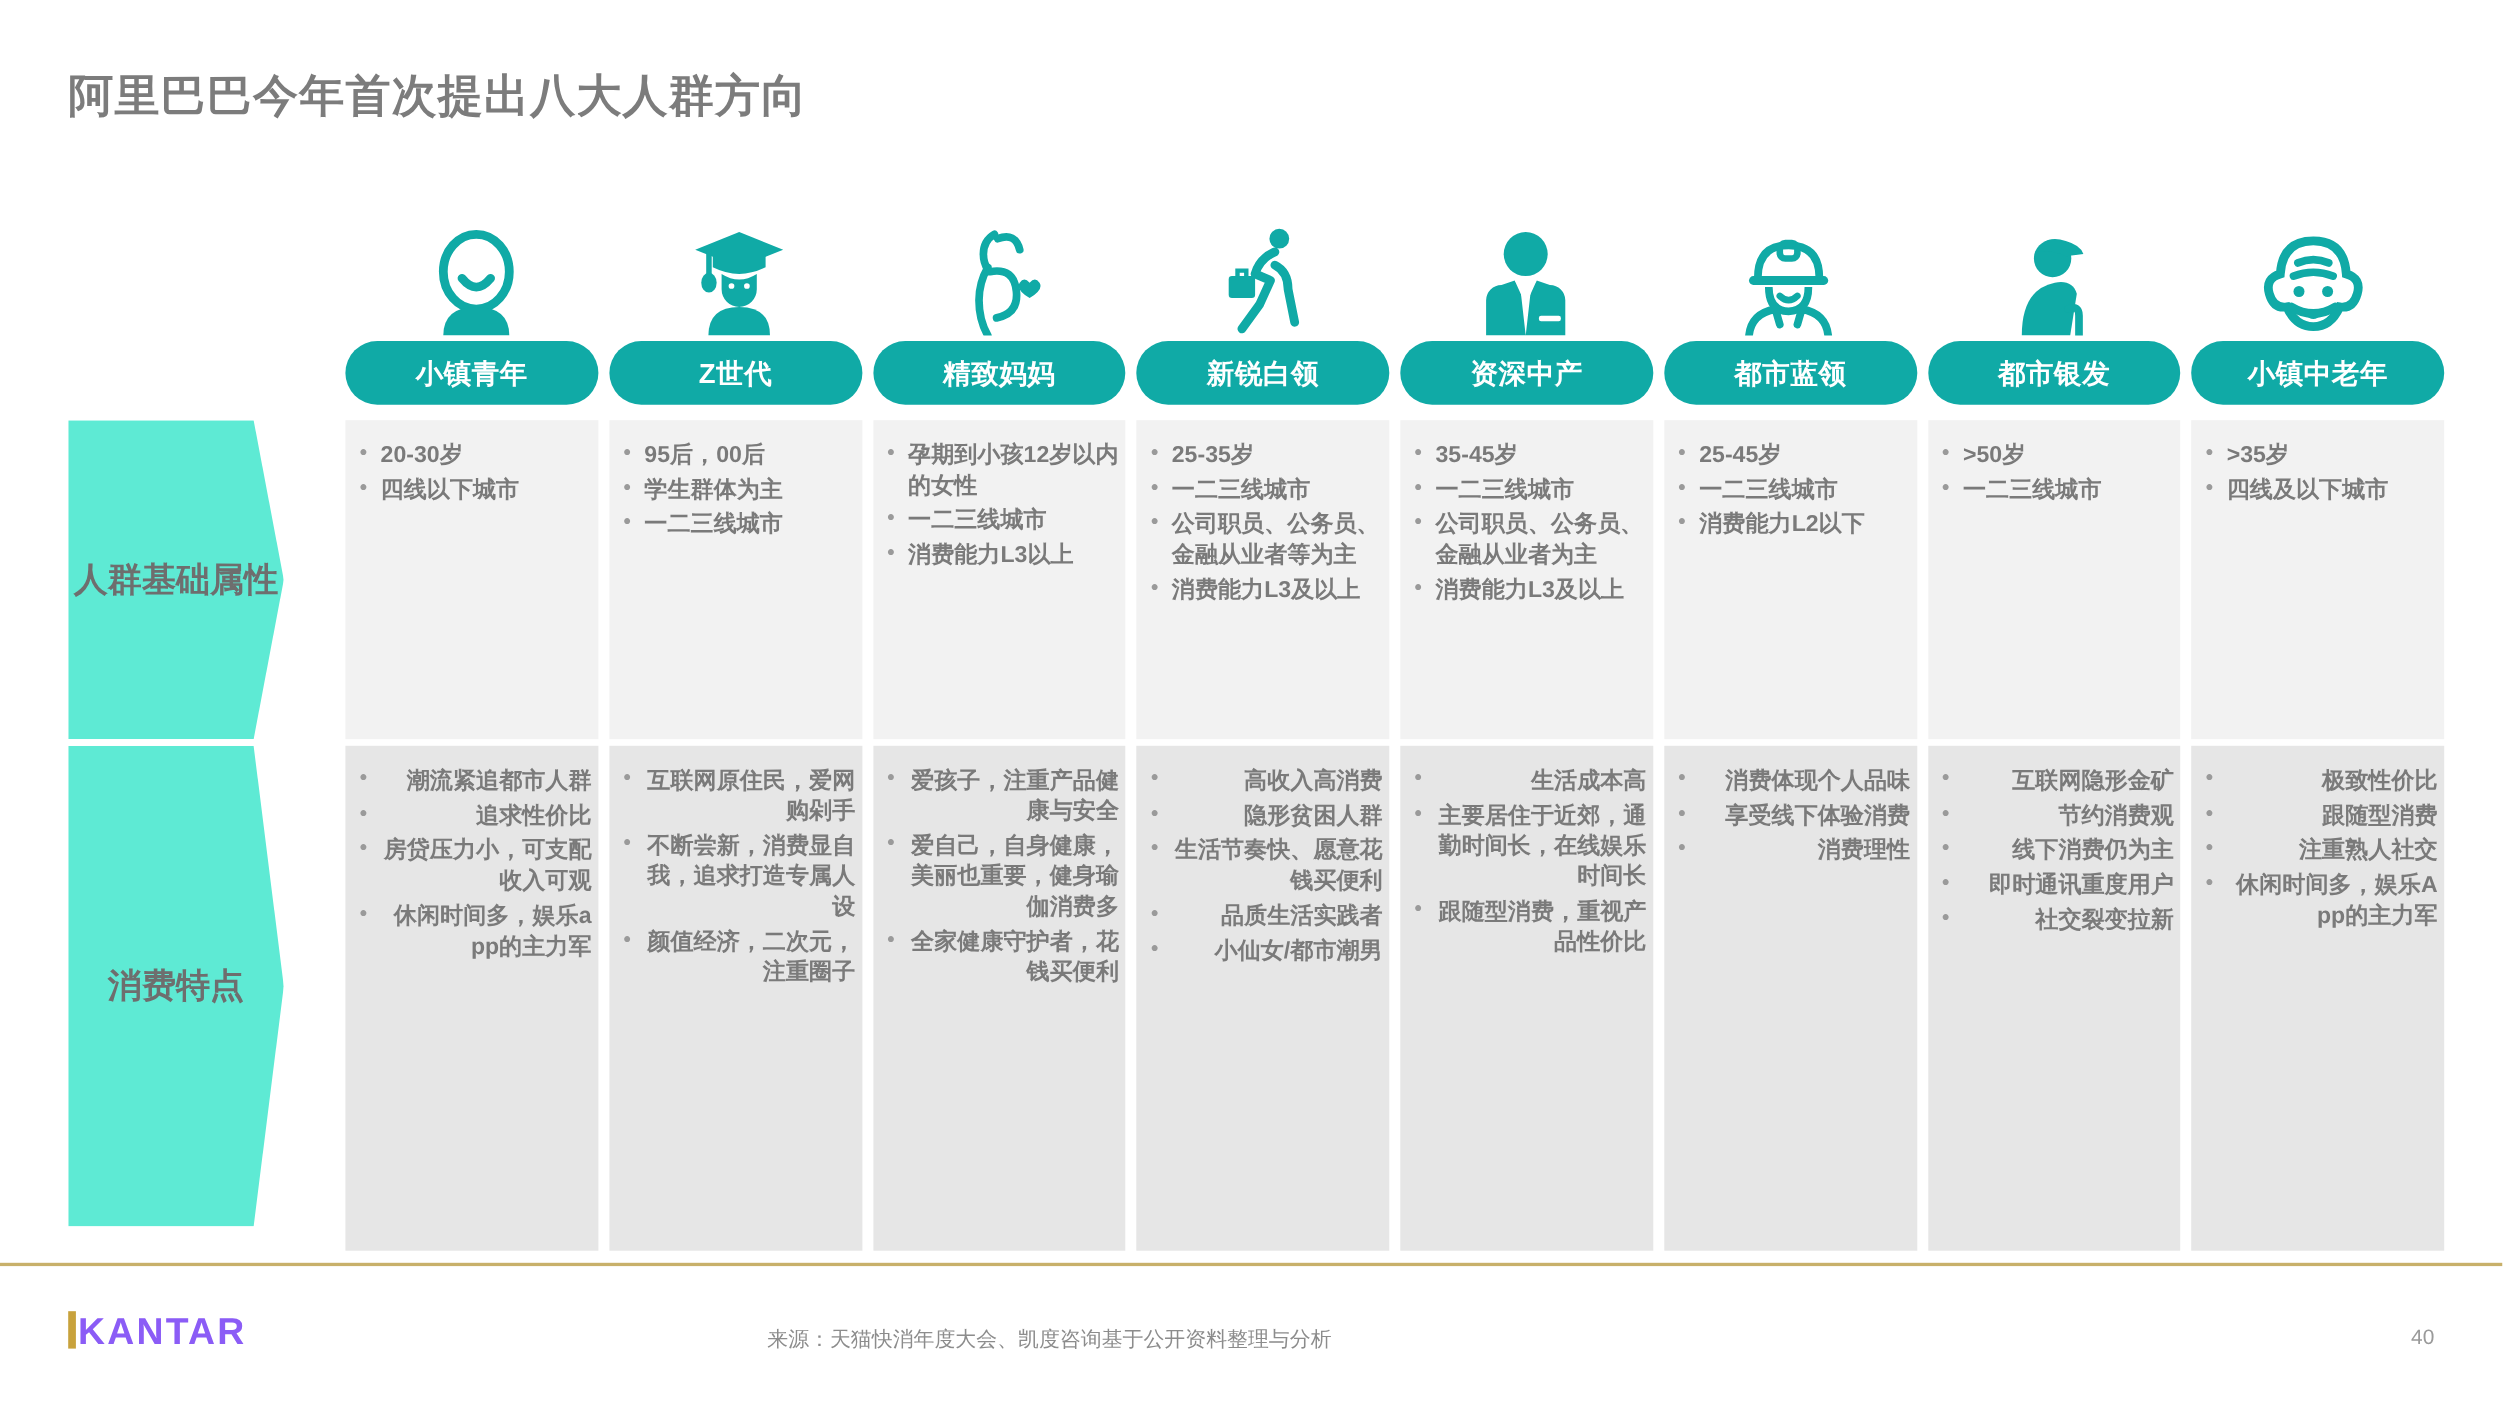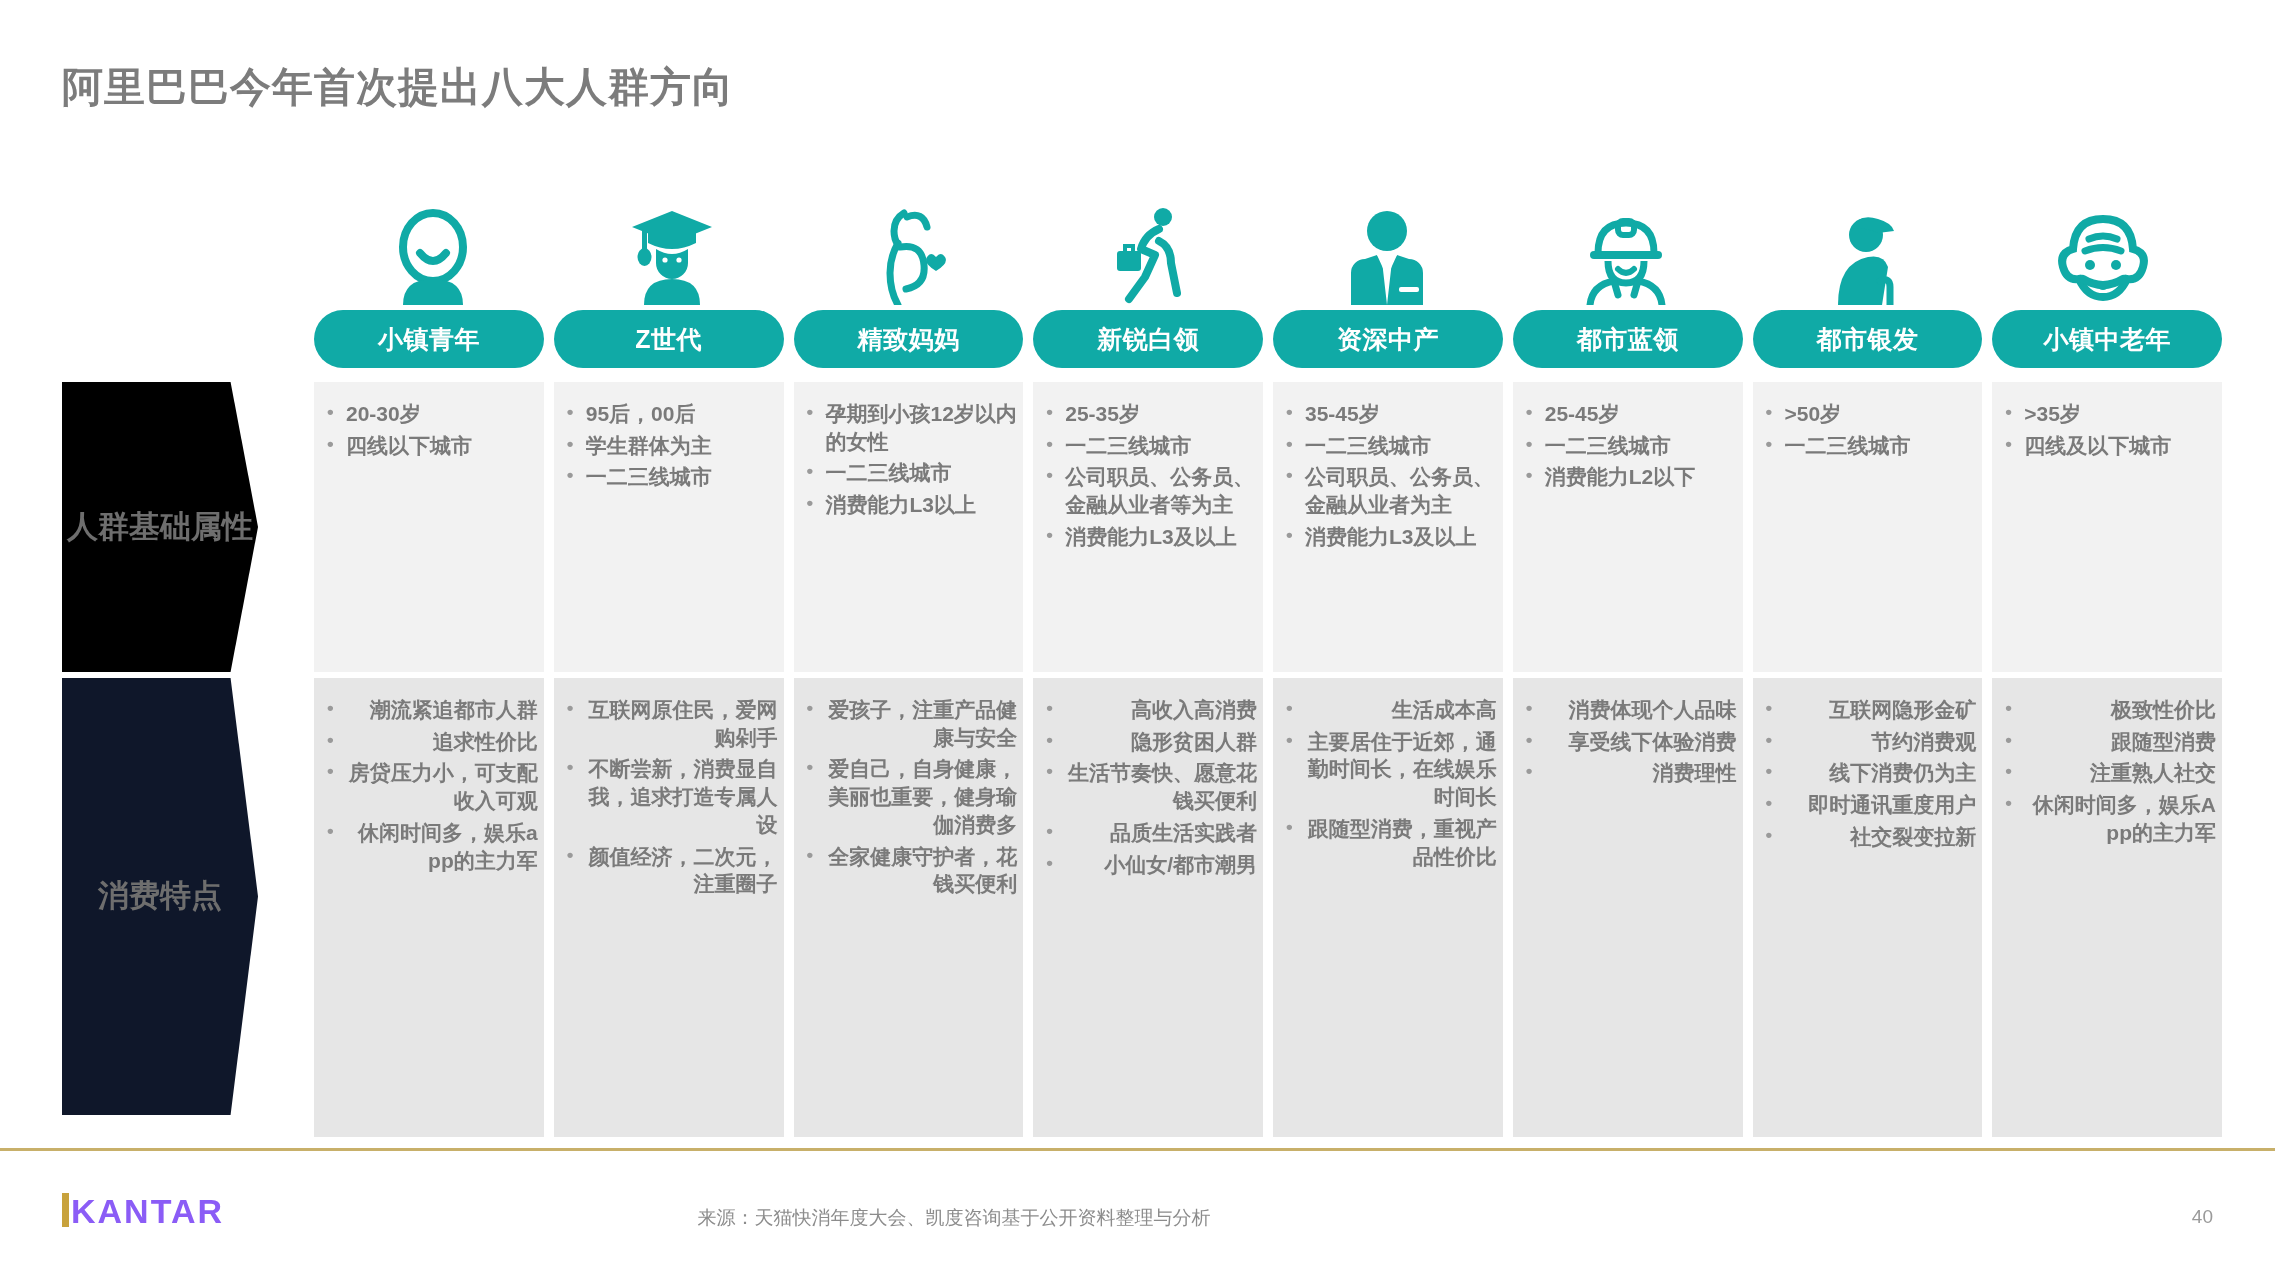--- a/index.html
+++ b/index.html
@@ -59,22 +59,22 @@
   }
 
   
   .row-label {
     position: absolute; left: 0; width: 196px;
     display: flex; align-items: center; justify-content: center;
     font-size: 31px; font-weight: bold; color: #6e6e6e;
     line-height: 1.25; text-align: center;
     clip-path: polygon(0 0, 86% 0, 100% 50%, 86% 100%, 0 100%);
   }
-  .row-label.r1 { top: 0;   height: 290px; background: #000000; }
-  .row-label.r2 { top: 296px; height: 437px; background: #0f172a; }
+  .row-label.r1 { top: 0;   height: 290px; background: #5eead4; }
+  .row-label.r2 { top: 296px; height: 437px; background: #5eead4; }
 
   .row-cells {
     position: absolute; left: 252px; width: 1908px;
     display: flex; gap: 10px;
   }
   .row-cells.r1 { top: 0;   height: 290px; }
   .row-cells.r2 { top: 296px; height: 459px; text-align: right; }
 
   .cell {
     flex: 1 1 0;

